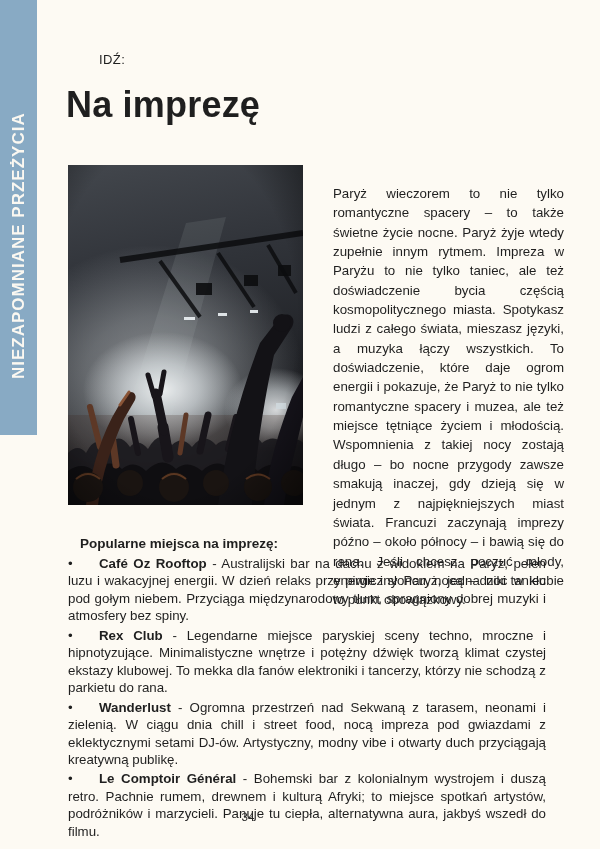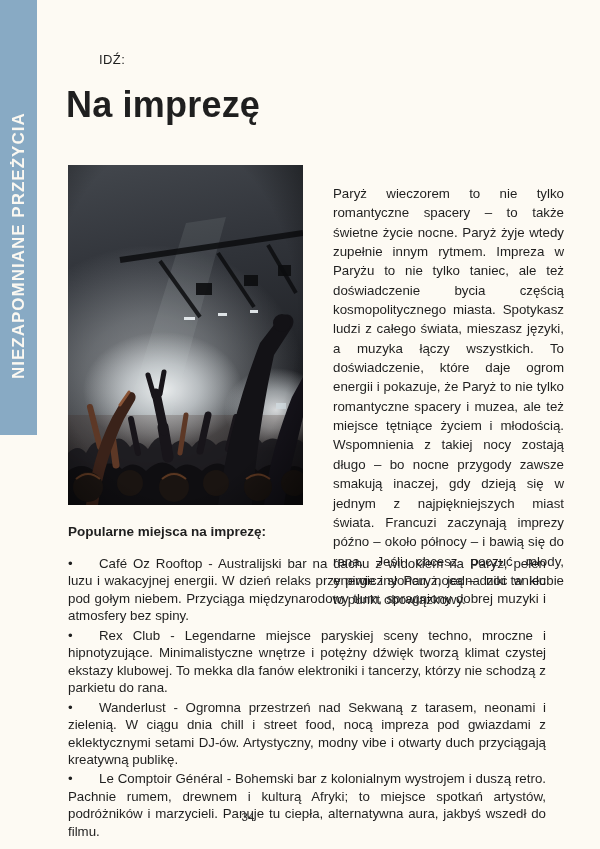--- a/index.html
+++ b/index.html
@@ -12,26 +12,26 @@
 
   .kicker{position:absolute;left:68px;top:52px;font-size:13px;font-weight:400;letter-spacing:.4px;margin-left:31px;}
   .page-title{position:absolute;left:66px;top:84px;font-size:36px;font-weight:600;letter-spacing:.2px;margin:0;}
 
   .photo{position:absolute;left:68px;top:165px;width:235px;height:340px;overflow:hidden;}
   .photo svg{display:block;}
 
   .intro{position:absolute;left:315px;top:166px;width:231px;font-size:13.3px;line-height:19.35px;
     text-align:justify;margin:18px;}
 
-  .list-heading{position:absolute;left:68px;top:524px;font-size:13.5px;font-weight:700;margin:0;}
+  .list-heading{position:absolute;left:68px;top:524px;font-size:13.5px;font-weight:700;margin:12px;}
 
   .list{position:absolute;left:68px;top:555px;width:478px;font-size:13.3px;line-height:17.45px;text-align:justify;}
   .list p{margin:0 0 2px 0;}
   .bullet{display:inline-block;width:31px;}
-  .item-name{font-weight:400;}
+  .item-name{font-weight:700;}
 
   .footer{position:absolute;left:0;top:811px;width:496px;text-align:center;font-size:11.5px;color:#2a2a2a;}
 </style>
 </head>
 <body>
 
 <div class="page">
 
   <aside class="band">
     <span class="band-text">NIEZAPOMNIANE PRZEŻYCIA</span>

